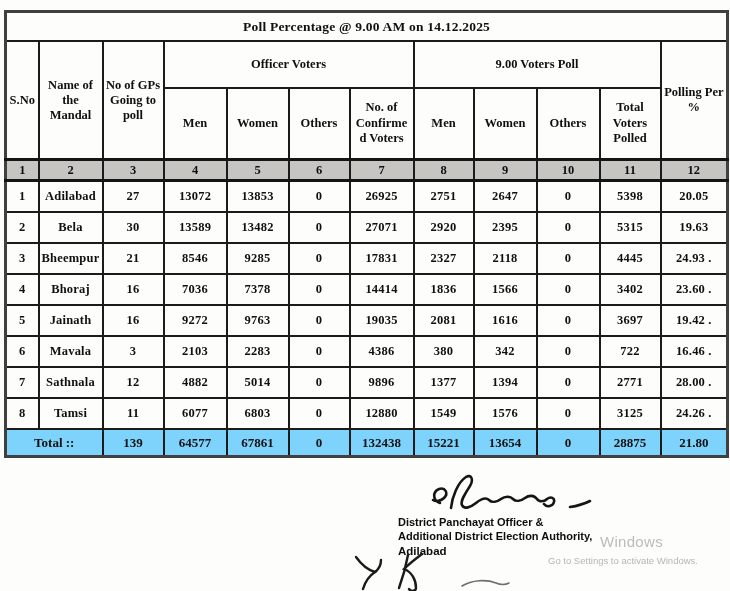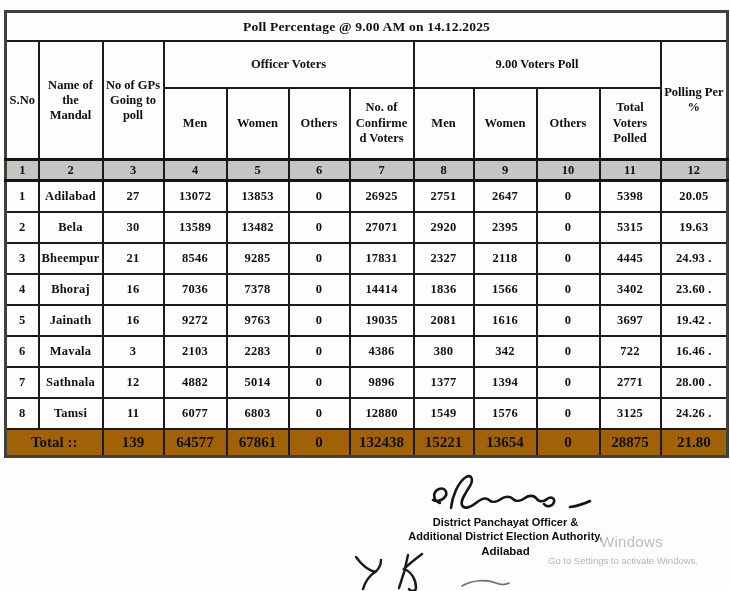--- a/index.html
+++ b/index.html
@@ -25,28 +25,28 @@
     height:27px;font-size:13.5px;letter-spacing:.2px;
   }
   tr.hdr1 th{height:45px;font-size:12.5px;line-height:1.2;}
   tr.hdr2 th{height:69px;font-size:12.5px;line-height:1.25;margin-top:23px;}
   tr.band td{
     height:18px;font-size:12.5px;background:#c7c5c2;
     border-top:3px solid #141414;border-bottom:3px solid #141414;
   }
   tbody td{height:29px;font-size:12.5px;letter-spacing:.2px;}
   tfoot td{
-    height:25px;font-size:15px;background:#a16207;
+    height:25px;font-size:13px;background:#7dd3fc;
     border-top:3px solid #141414;border-bottom:3px solid #141414;
   }
   
   .sig-svg{position:absolute;left:424px;top:463px;}
   .sig-text{
     position:absolute;left:398px;top:516px;width:215px;
-    text-align:center;font-family:"Liberation Sans", sans-serif;
+    font-family:"Liberation Sans", sans-serif;
     font-weight:700;font-size:11px;line-height:1.24;color:#0d0d0d;
   }
   .sig-text .l3{font-size:11.5px;margin-top:1px;}
   .marks-svg{position:absolute;left:346px;top:552px;}
   
   .wm1{
     position:absolute;left:600px;top:533px;
     font-family:"Liberation Sans", sans-serif;font-size:15px;
     color:#bcbcbc;letter-spacing:.3px;
   }

